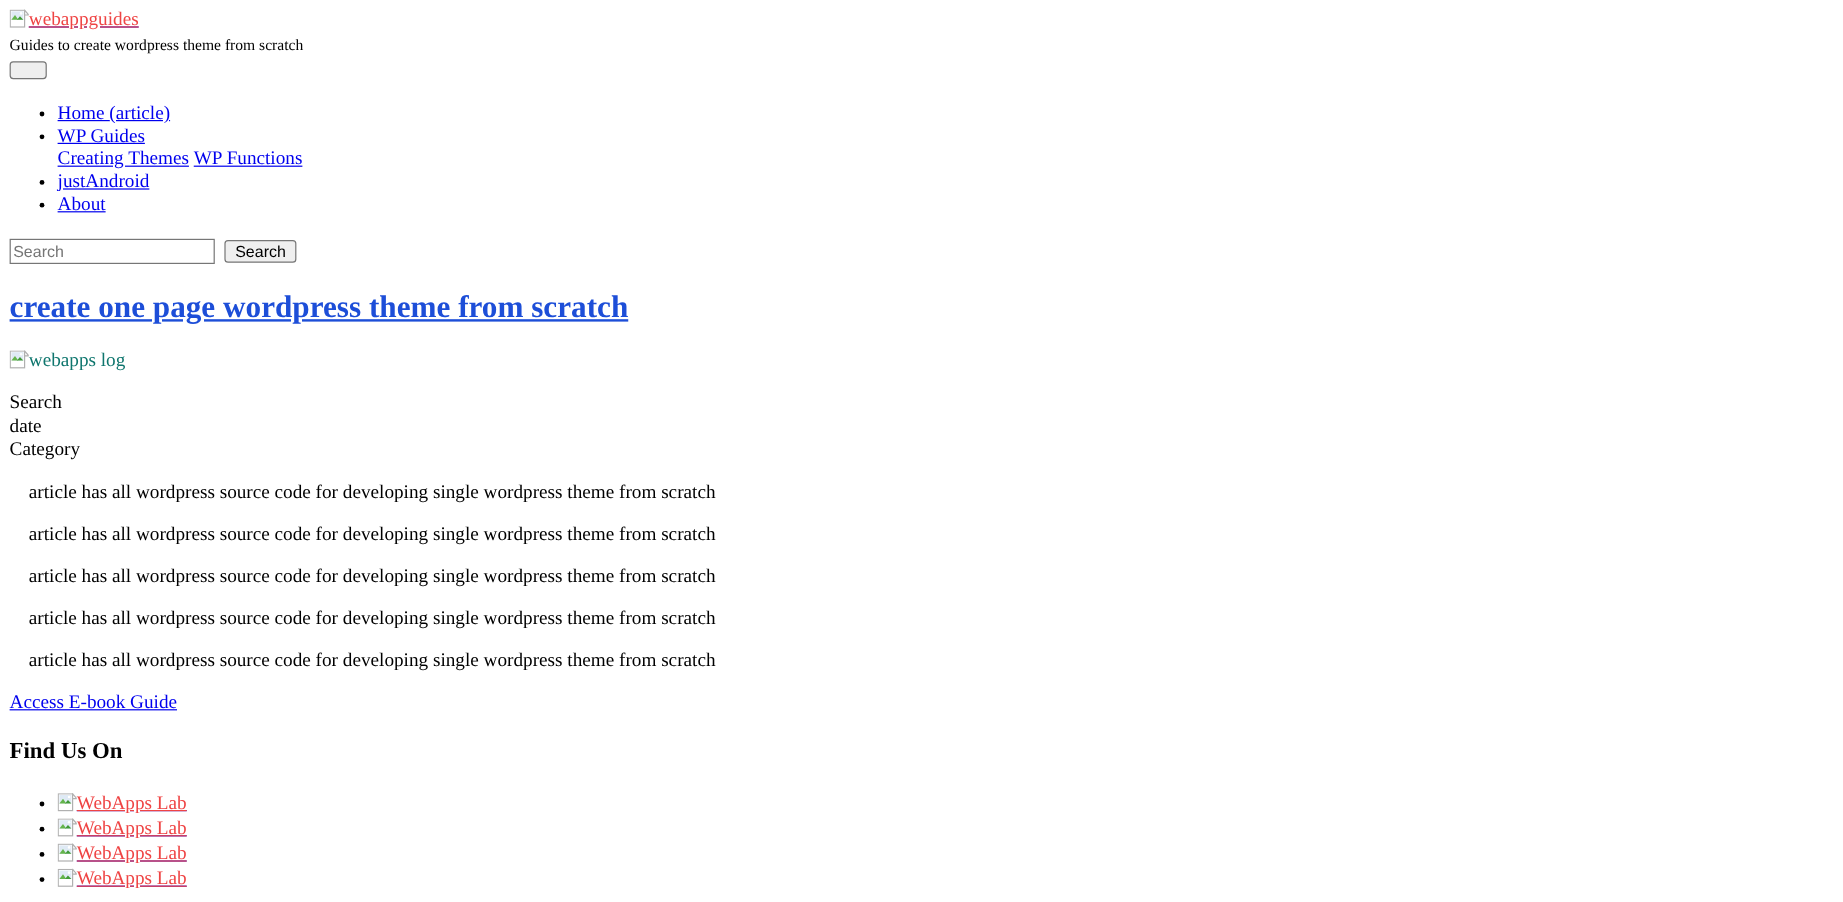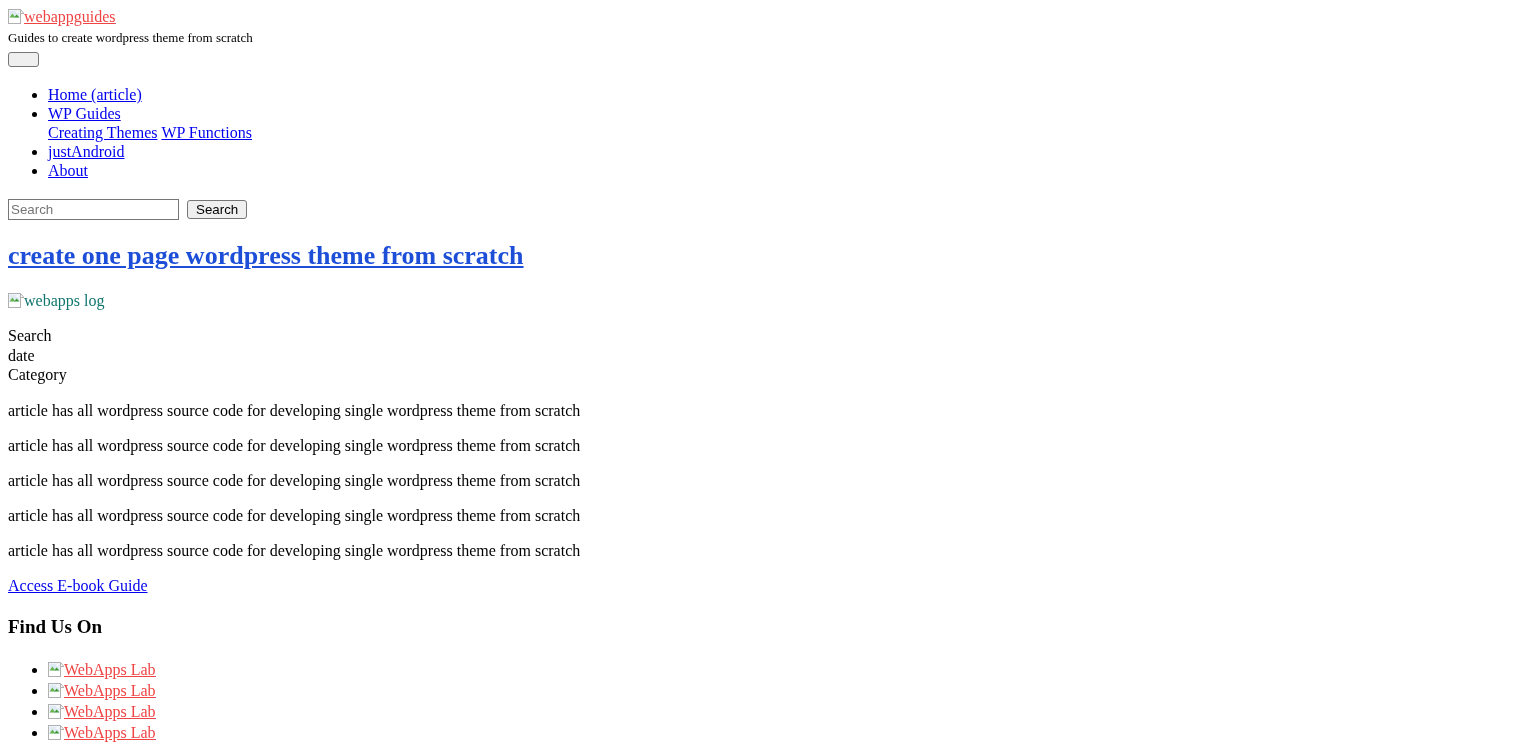--- a/index.html
+++ b/index.html
@@ -149,21 +149,21 @@
     line-height: 18px;
   }
   .post-meta {
     margin: 0 0 16px 0;
     line-height: 19.5px;
   }
   .post-meta div {
     line-height: 19.5px;
   }
   p.article-para {
-    margin: 16px 0;
+    margin: 16px 16px;
     line-height: 19px;
   }
   p.ebook-line {
     margin: 16px 0;
     line-height: 19px;
   }
 
   
   h4.find-us {
     font-size: 19px;

